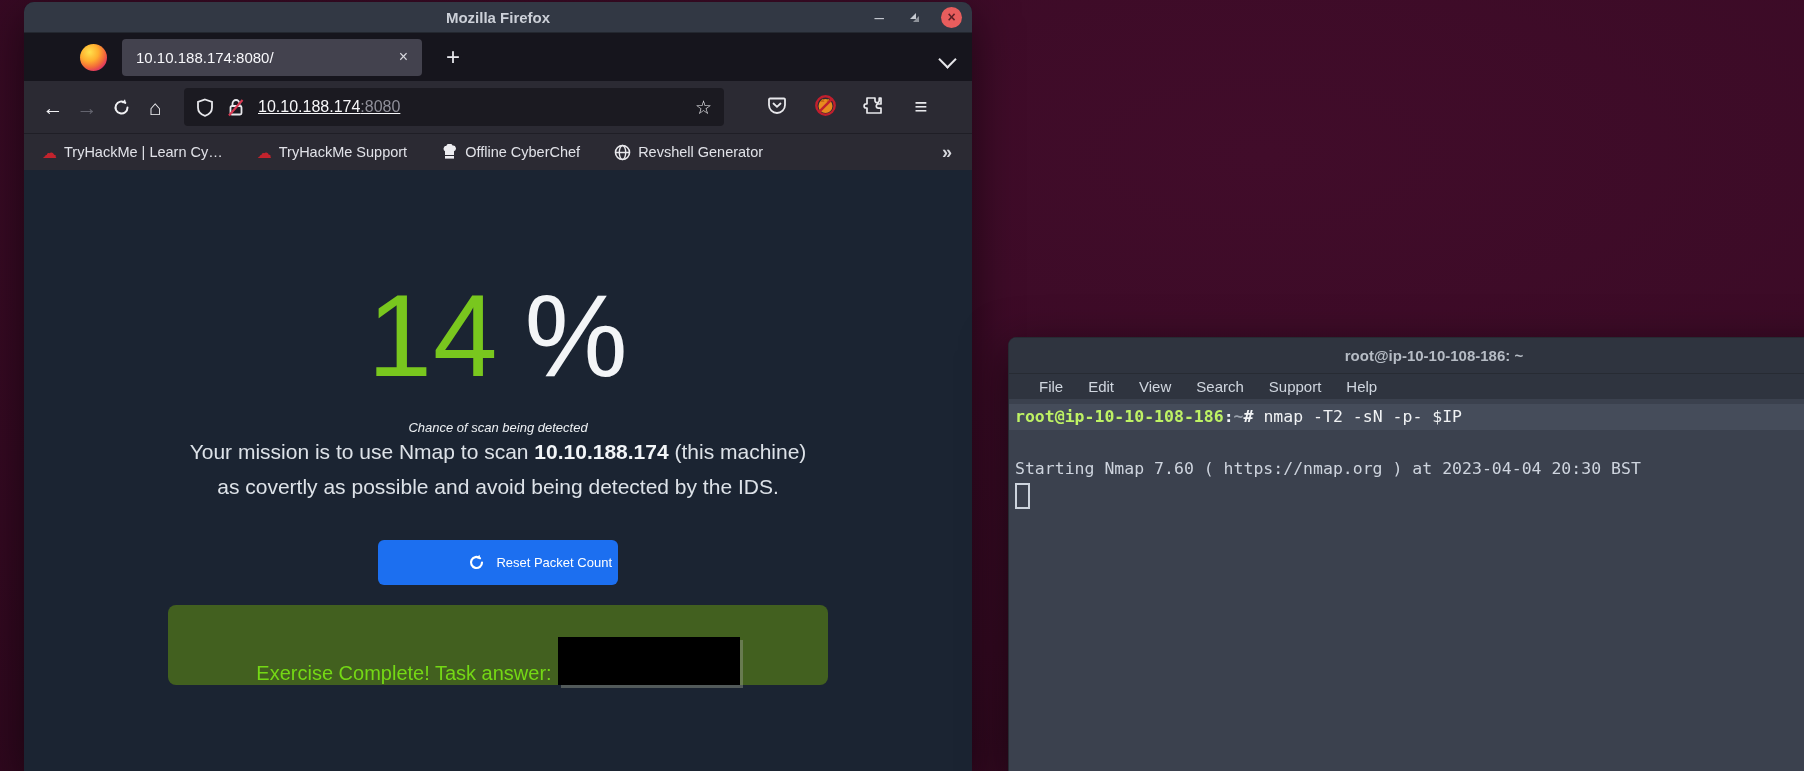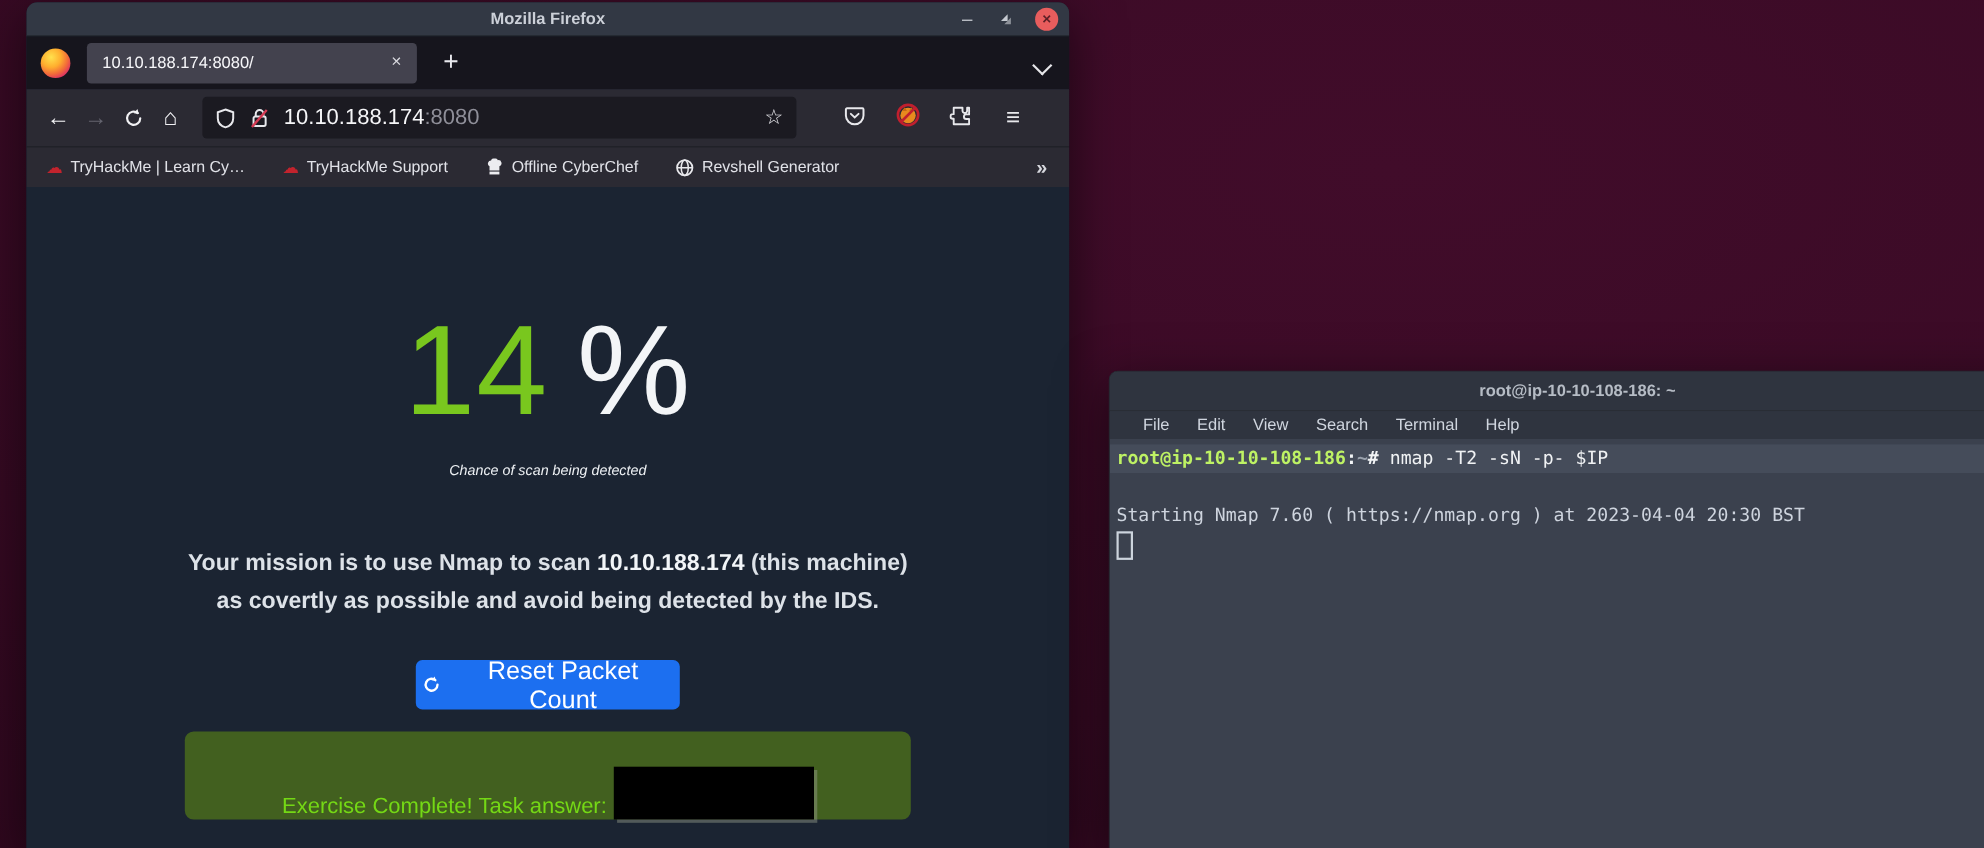--- a/index.html
+++ b/index.html
@@ -12,57 +12,57 @@
 
   
   .ff{left:24px;top:2px;width:948px;height:769px;border-radius:10px 10px 0 0;overflow:hidden;background:#1b2432;}
   .ff-titlebar{height:30px;background:#323844;display:flex;align-items:center;justify-content:center;position:relative;border-bottom:1px solid #23272f;}
   .ff-title{font-size:15px;font-weight:700;color:#ccd0d8;}
   .ff-winctrls{position:absolute;right:10px;top:0;height:30px;display:flex;align-items:center;gap:20px;}
   .wc-min{color:#c6cad1;font-size:17px;line-height:1;padding:0 4px;}
   .wc-restore svg{display:block;}
   .wc-close{width:21px;height:21px;border-radius:50%;background:#e85d5d;display:flex;align-items:center;justify-content:center;color:#5c1f26;font-size:14px;font-weight:700;line-height:1;}
 
-  .ff-tabbar{height:48px;background:#16151d;display:flex;align-items:center;position:relative;}
+  .ff-tabbar{height:48px;background:#16151d;display:flex;align-items:center;position:relative;padding-left:43px;}
   .ff-logo{width:27px;height:27px;border-radius:50%;margin-left:13px;
     background:radial-gradient(circle at 35% 30%, #ffe14d 0%, #ffae2e 35%, #f2693a 60%, #d9276b 82%, #8e1f8f 100%);}
   .tab{margin-left:15px;width:276px;height:37px;background:#43424e;border-radius:4px;display:flex;align-items:center;padding:0 10px 0 14px;}
   .tab-label{flex:1;font-size:15px;color:#f7f7fa;white-space:nowrap;overflow:hidden;}
   .tab-close{color:#d9d9df;font-size:16px;padding:0 4px;}
   .newtab{margin-left:18px;color:#e9e9ee;font-size:24px;font-weight:400;padding:0 6px;line-height:1;}
   .tab-chevron{position:absolute;right:18px;top:20px;width:11px;height:11px;border-right:2px solid #e6e6ea;border-bottom:2px solid #e6e6ea;transform:rotate(45deg);}
 
   .ff-navbar{height:52px;background:#2b2a33;display:flex;align-items:center;padding:0 12px;}
   .nav-icon{color:#f1f1f4;font-size:21px;width:34px;text-align:center;line-height:1;}
   .nav-icon.dim{color:#63636e;}
   .nav-icon svg{display:block;margin:0 auto;}
   .urlbar{margin-left:12px;width:516px;height:38px;background:#1b1a21;border-radius:4px;display:flex;align-items:center;padding:0 12px;}
   .urlbar .sep-icons{display:flex;align-items:center;gap:12px;margin-right:12px;}
-  .url-text{flex:1;font-size:20px;color:#f6f6f8;white-space:nowrap;overflow:hidden;}
+  .url-text{flex:1;font-size:16px;color:#f6f6f8;white-space:nowrap;overflow:hidden;text-decoration:underline;}
   .url-port{color:#8f8f99;}
   .url-star{color:#ededf1;font-size:19px;margin-left:8px;}
   .nav-right{display:flex;align-items:center;gap:26px;margin-left:42px;}
   .nav-right .nri{width:22px;text-align:center;}
   .hamburger{color:#e8e8ec;font-size:22px;line-height:1;}
 
   .ff-bookmarks{height:36px;background:#2b2a33;border-top:1px solid #1f1e26;display:flex;align-items:center;padding:0 18px;gap:34px;position:relative;}
   .bm{display:flex;align-items:center;gap:7px;font-size:14.5px;color:#e1e2e8;white-space:nowrap;}
   .bm-cloud{color:#c2232d;font-size:15px;line-height:1;}
   .bm svg{display:block;}
   .bm-overflow{position:absolute;right:20px;color:#d6d7dd;font-size:18px;font-weight:700;}
 
   .ff-content{height:calc(769px - 30px - 48px - 52px - 37px);background:#1b2432;text-align:center;}
   .pct{padding-top:108px;line-height:1;font-size:116px;font-weight:500;letter-spacing:1px;}
   .pct-num{color:#79c71e;}
   .pct-sign{color:#f3f5f7;margin-left:26px;}
   .pct-caption{margin-top:26px;font-size:13px;font-style:italic;color:#eef1f4;}
-  .mission{margin-top:60px;font-size:21px;color:#dde2e8;line-height:1.65;font-weight:bold;}
+  .mission{font-size:21px;color:#dde2e8;line-height:1.65;}
   .mission b{color:#f2f5f8;}
   .reset-btn{margin:36px auto 0;width:240px;height:45px;background:#1c6ff0;border:none;border-radius:6px;
-    display:flex;align-items:center;justify-content:flex-end;gap:11px;color:#ffffff;font-size:23px;font-family:"Liberation Sans",sans-serif;cursor:pointer;}
+    display:flex;align-items:center;justify-content:flex-end;gap:11px;color:#ffffff;font-size:13px;font-family:"Liberation Sans",sans-serif;cursor:pointer;}
   .reset-btn svg{display:block;}
   .banner{margin:20px auto 0;width:660px;height:80px;background:#42601f;border-radius:8px;
     display:flex;align-items:flex-end;justify-content:center;gap:6px;}
   .banner-text{font-size:20px;font-weight:500;color:#74d815;}
   .redacted{width:182px;height:48px;background:#000;box-shadow:3px 3px 0 rgba(150,158,140,.45);}
 
   
   .term{left:1008px;top:337px;width:850px;height:434px;border-radius:8px 8px 0 0;overflow:hidden;background:#3b414e;border:1px solid #272b33;}
   .t-titlebar{height:35px;background:#2f343f;display:flex;align-items:center;justify-content:center;border-bottom:1px solid #272b33;}
   .t-title{font-size:15px;font-weight:600;color:#b6bcc5;}
@@ -216,21 +216,21 @@
 
 <div class="window term">
   <div class="t-titlebar">
     <span class="t-title">root@ip-10-10-108-186: ~</span>
   </div>
   <div class="t-menubar">
     <span class="t-menu-item">File</span>
     <span class="t-menu-item">Edit</span>
     <span class="t-menu-item">View</span>
     <span class="t-menu-item">Search</span>
-    <span class="t-menu-item">Terminal</span>
+    <span class="t-menu-item">Support</span>
     <span class="t-menu-item">Help</span>
   </div>
   <div class="t-body">
     <div class="t-line hl"><span class="p-user">root@ip-10-10-108-186</span><span class="p-colon">:</span><span class="p-tilde">~</span><span class="p-hash"># </span><span class="p-cmd">nmap -T2 -sN -p- $IP</span></div>
     <div class="t-line">&nbsp;</div>
     <div class="t-line t-output">Starting Nmap 7.60 ( https://nmap.org ) at 2023-04-04 20:30 BST</div>
     <div class="t-cursor"></div>
   </div>
 </div>
 

